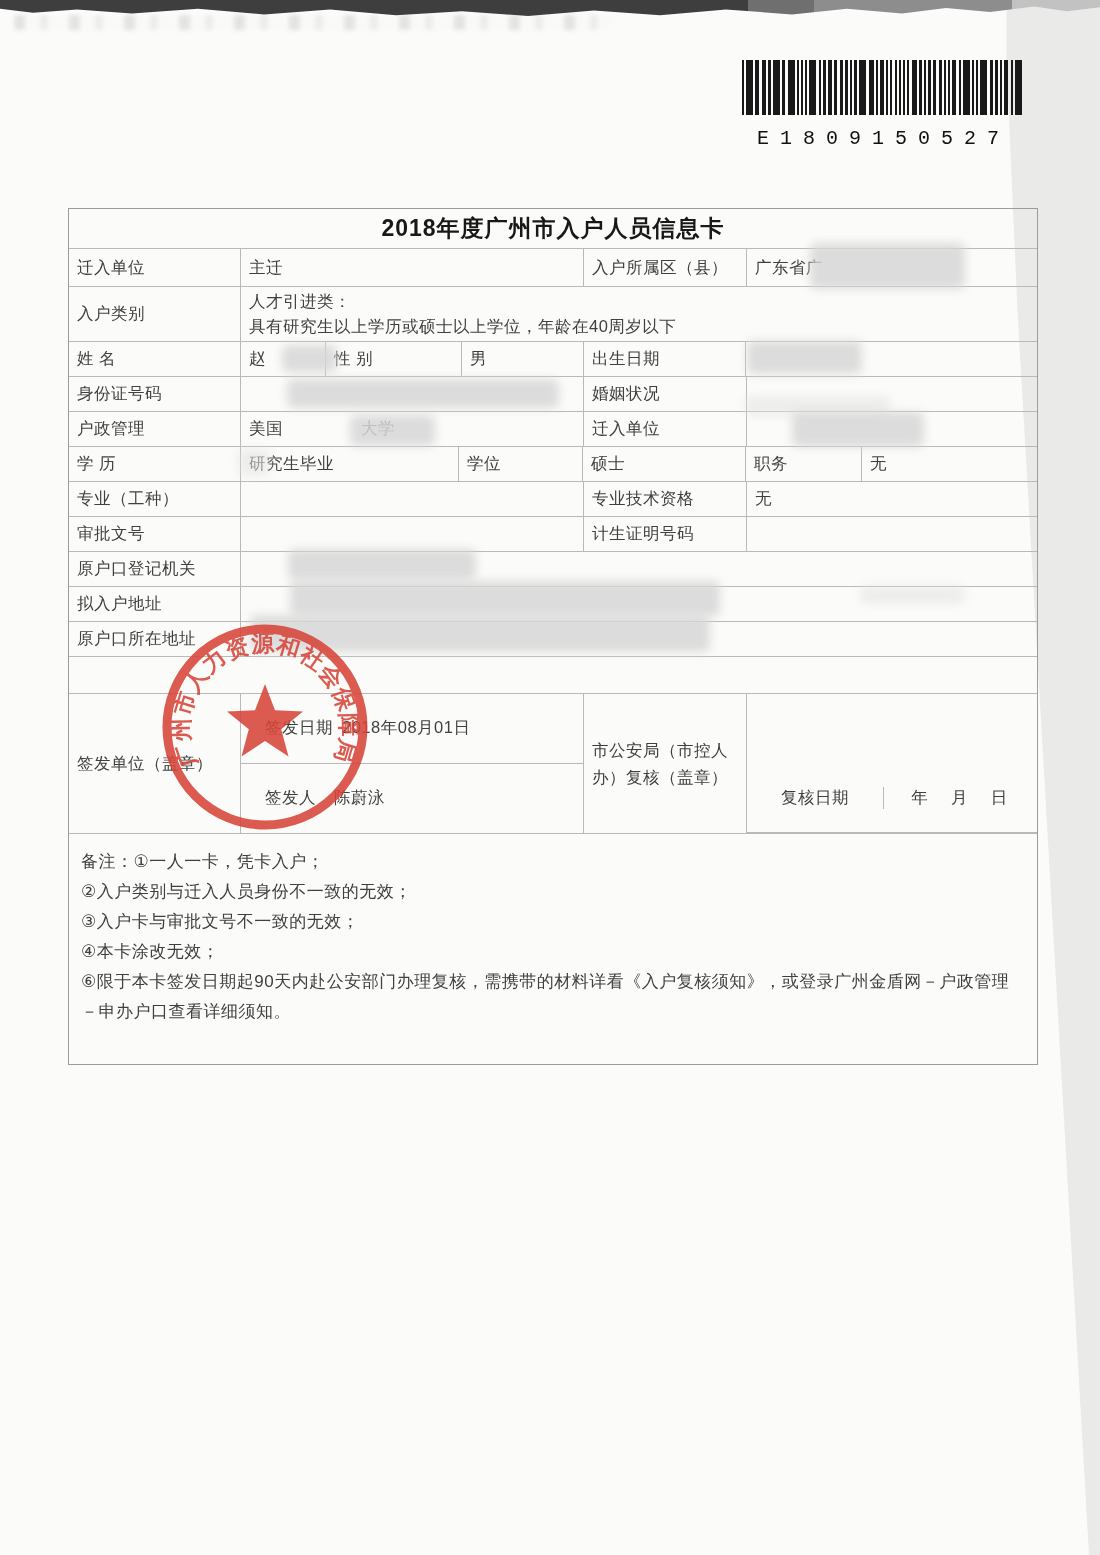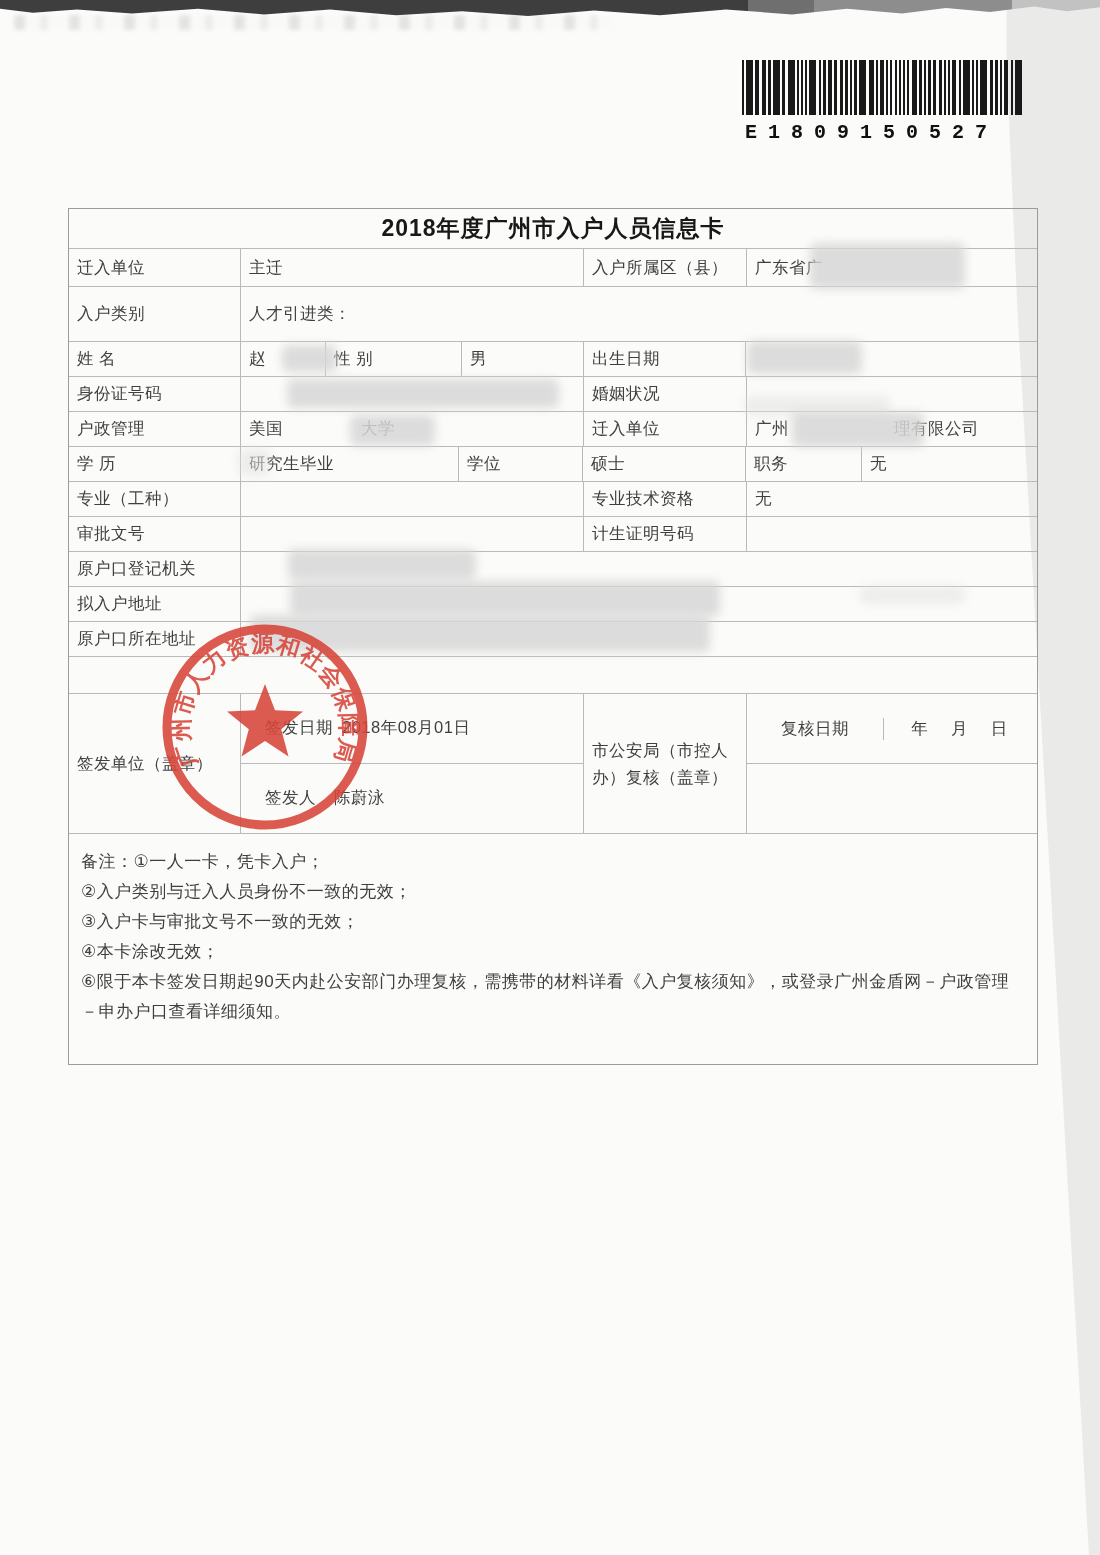--- a/index.html
+++ b/index.html
@@ -23,36 +23,36 @@
   .ghost-text{
     position:absolute;left:14px;top:15px;width:600px;height:15px;z-index:1;
     background:repeating-linear-gradient(90deg,rgba(110,110,110,.30) 0 11px,rgba(190,190,190,.06) 11px 26px,rgba(130,130,130,.22) 26px 34px,rgba(200,200,200,.05) 34px 55px);
     filter:blur(2px);border-radius:3px;opacity:.55;
   }
   
   .barcode{position:absolute;left:742px;top:60px;width:280px;z-index:2;}
   .barcode-bars{display:flex;justify-content:space-between;align-items:stretch;height:55px;}
   .barcode-bars span{background:#191919;height:100%;flex:0 0 auto;}
   .barcode-text{
-    margin-top:6px;font-family:"Liberation Mono","DejaVu Sans Mono",monospace;
-    font-weight:bold;font-size:20px;letter-spacing:11px;color:#111;text-indent:3px;white-space:nowrap;
+    margin-top:12px;font-family:"Liberation Mono","DejaVu Sans Mono",monospace;
+    font-weight:normal;font-size:20px;letter-spacing:11px;color:#111;text-indent:3px;white-space:nowrap;text-align:center;
   }
   
   .card{
     position:absolute;left:68px;top:208px;width:970px;height:857px;z-index:1;
     border:1px solid #9c9c9c;box-sizing:border-box;background:rgba(255,255,255,.0);
   }
   .row{display:flex;border-bottom:1px solid #b9b9b9;box-sizing:border-box;}
   .row:last-child{border-bottom:none;}
   .c{display:flex;align-items:center;padding:0 8px;box-sizing:border-box;overflow:hidden;
      font-size:16.5px;letter-spacing:.5px;white-space:nowrap;}
   .bR{border-right:1px solid #b9b9b9;}
   .bB{border-bottom:1px solid #b9b9b9;}
   .title-cell{justify-content:center;font-size:23px;font-weight:bold;color:#181818;letter-spacing:1px;}
-  .col{display:flex;flex-direction:column;box-sizing:border-box;}
+  .col{display:flex;flex-direction:column;box-sizing:border-box;justify-content:flex-end;}
   .half{height:70px;display:flex;align-items:center;box-sizing:border-box;}
   .twoline{flex-direction:column;align-items:flex-start;justify-content:center;gap:3px;}
   .wrapcell{white-space:normal;line-height:27px;}
   .remark-cell{display:block;padding:13px 24px 0 12px;font-size:17px;line-height:30px;
      letter-spacing:.5px;white-space:normal;}
   .gap{display:inline-block;}
   
   .blur{position:absolute;background:#d7d7d7;border-radius:6px;filter:blur(5px);opacity:.85;z-index:5;}
   .blur.light{background:#e2e2e2;opacity:.55;}
   
@@ -131,20 +131,21 @@
     <div class="c bR" style="width:172px">迁入单位</div>
     <div class="c bR" style="width:343px">主迁</div>
     <div class="c bR" style="width:163px">入户所属区（县）</div>
     <div class="c" style="width:290px">广东省广</div>
   </div>
 
   <div class="row" style="height:55px">
     <div class="c bR" style="width:172px">入户类别</div>
     <div class="c twoline" style="width:796px">
       <span>人才引进类：</span>
+      <span>具有研究生以上学历或硕士以上学位，年龄在40周岁以下</span>
     </div>
   </div>
 
   <div class="row" style="height:35px">
     <div class="c bR" style="width:172px">姓 名</div>
     <div class="c bR" style="width:85px">赵</div>
     <div class="c bR" style="width:136px">性 别</div>
     <div class="c bR" style="width:122px">男</div>
     <div class="c bR" style="width:162px">出生日期</div>
     <div class="c" style="width:291px"></div>
@@ -157,25 +158,20 @@
   </div>
 
   <div class="row" style="height:35px">
     <div class="c bR" style="width:172px">户政管理</div>
     <div class="c bR" style="width:343px">
       <span>美国</span>
       <span class="gap" style="width:78px"></span>
       <span>大学</span>
     </div>
     <div class="c bR" style="width:163px">迁入单位</div>
-    <div class="c" style="width:290px">
-      <span>广州</span>
-      <span class="gap" style="width:105px"></span>
-      <span>理有限公司</span>
-    </div>
   </div>
 
   <div class="row" style="height:35px">
     <div class="c bR" style="width:172px">学 历</div>
     <div class="c bR" style="width:218px">研究生毕业</div>
     <div class="c bR" style="width:124px">学位</div>
     <div class="c bR" style="width:163px">硕士</div>
     <div class="c bR" style="width:116px">职务</div>
     <div class="c" style="width:175px">无</div>
   </div>

